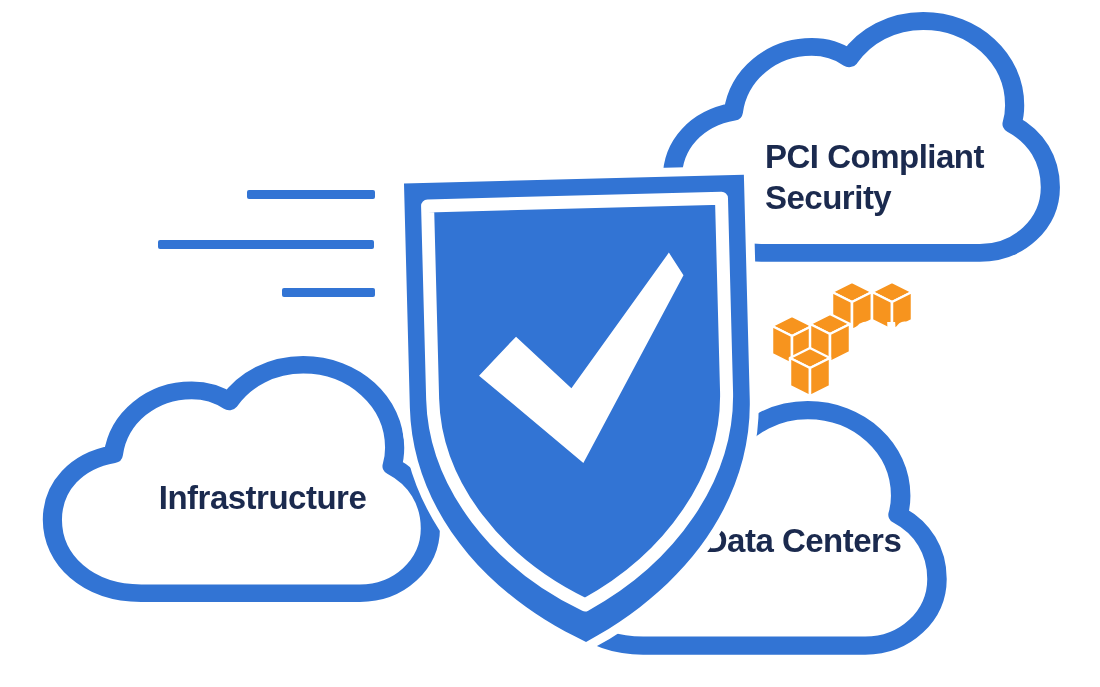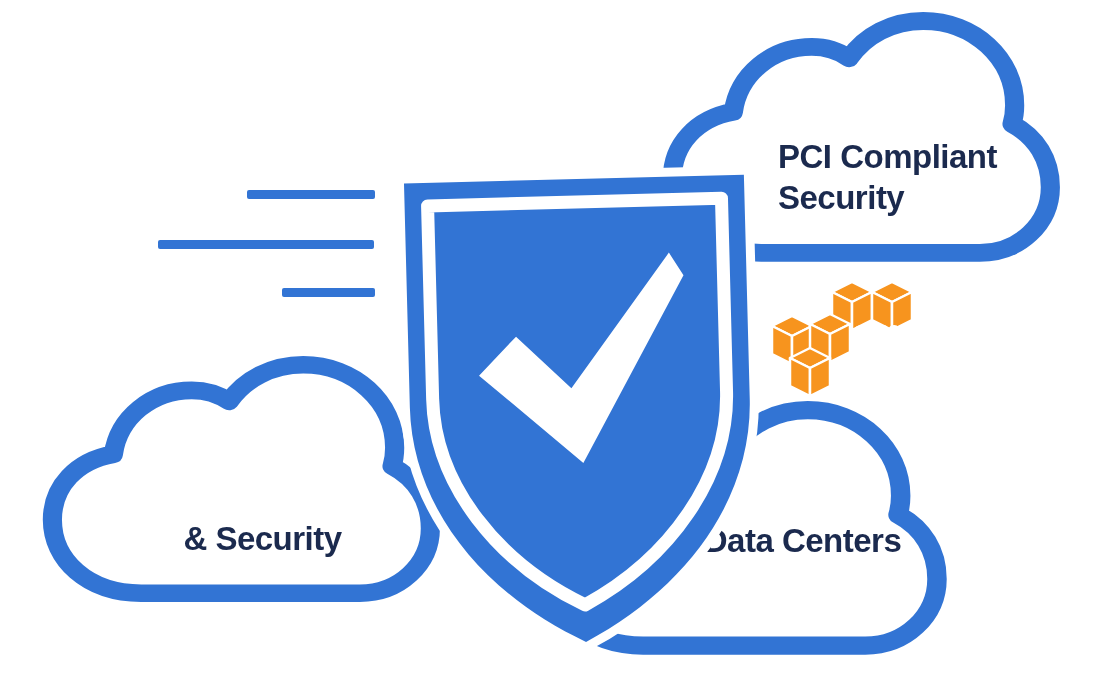--- a/index.html
+++ b/index.html
@@ -15,34 +15,34 @@
   
   .cloud{position:absolute;}
   .cloud svg{position:absolute;left:0;top:0;width:100%;height:100%;overflow:visible;}
   .cloud-pci{left:648px;top:8px;width:425px;height:266px;}
   .cloud-infra{left:28px;top:352px;width:425px;height:262px;}
   .cloud-data{left:528px;top:397px;width:432px;height:270px;}
   .cloud-label{
     position:absolute;color:#1B2A4E;font-weight:700;font-size:33px;line-height:41px;
     letter-spacing:-0.5px;white-space:nowrap;
   }
-  .cloud-pci .cloud-label{left:130px;top:128px;text-align:left;}
+  .cloud-pci .cloud-label{left:117px;top:128px;text-align:left;}
   .cloud-infra .cloud-label{left:62px;top:125px;width:345px;text-align:center;}
   .cloud-data .cloud-label{left:127px;top:123px;width:295px;text-align:center;}
   
   .shield-wrap{
     position:absolute;left:400px;top:165px;width:360px;height:492px;
     transform:rotate(-1.5deg);transform-origin:50% 50%;
   }
   .shield-wrap svg{width:100%;height:100%;overflow:visible;}
   
   .aws-logo{position:absolute;left:770px;top:279px;width:300px;height:125px;}
   .aws-cubes{position:absolute;left:0;top:0;width:150px;height:122px;overflow:visible;}
   .aws-text{position:absolute;left:82px;top:28px;color:#FFFFFF;font-weight:700;}
-  .aws-text .line1{display:block;font-size:36px;line-height:52px;letter-spacing:-2px;}
+  .aws-text .line1{display:block;font-size:60px;line-height:52px;letter-spacing:-2px;}
   .aws-text .line2{display:block;font-size:27px;line-height:26px;letter-spacing:1px;margin-left:2px;}
 </style>
 </head>
 <body>
 
 <div class="canvas">
 
   <div class="speed-line l1"></div>
   <div class="speed-line l2"></div>
   <div class="speed-line l3"></div>
@@ -55,22 +55,21 @@
       <span>PCI Compliant</span><br>
       <span>Security</span>
     </div>
   </div>
 
   <div class="cloud cloud-infra">
     <svg viewBox="-14 -14 488 328" preserveAspectRatio="none" aria-hidden="true">
       <path d="M 116,288 C 54,288 14,246 14,196 C 14,154 42,122 84,114 C 90,68 128,34 174,34 C 190,34 205,39 217,48 C 235,20 266,2 302,2 C 360,2 407,48 407,106 C 407,114 406,122 404,129 C 432,145 448,173 448,207 C 448,252 412,288 367,288 Z" fill="#FFFFFF" stroke="#3274D4" stroke-width="22" stroke-linejoin="round"></path>
     </svg>
     <div class="cloud-label">
-      <br>
-      <span>&amp; Security</span>
+      <span>Infrastructure</span><br>
     </div>
   </div>
 
   <div class="cloud cloud-data">
     <svg viewBox="-14 -14 488 328" preserveAspectRatio="none" aria-hidden="true">
       <path d="M 116,288 C 54,288 14,246 14,196 C 14,154 42,122 84,114 C 90,68 128,34 174,34 C 190,34 205,39 217,48 C 235,20 266,2 302,2 C 360,2 407,48 407,106 C 407,114 406,122 404,129 C 432,145 448,173 448,207 C 448,252 412,288 367,288 Z" fill="#FFFFFF" stroke="#3274D4" stroke-width="22" stroke-linejoin="round"></path>
     </svg>
     <div class="cloud-label">
       <span>Data Centers</span><br>
     </div>

